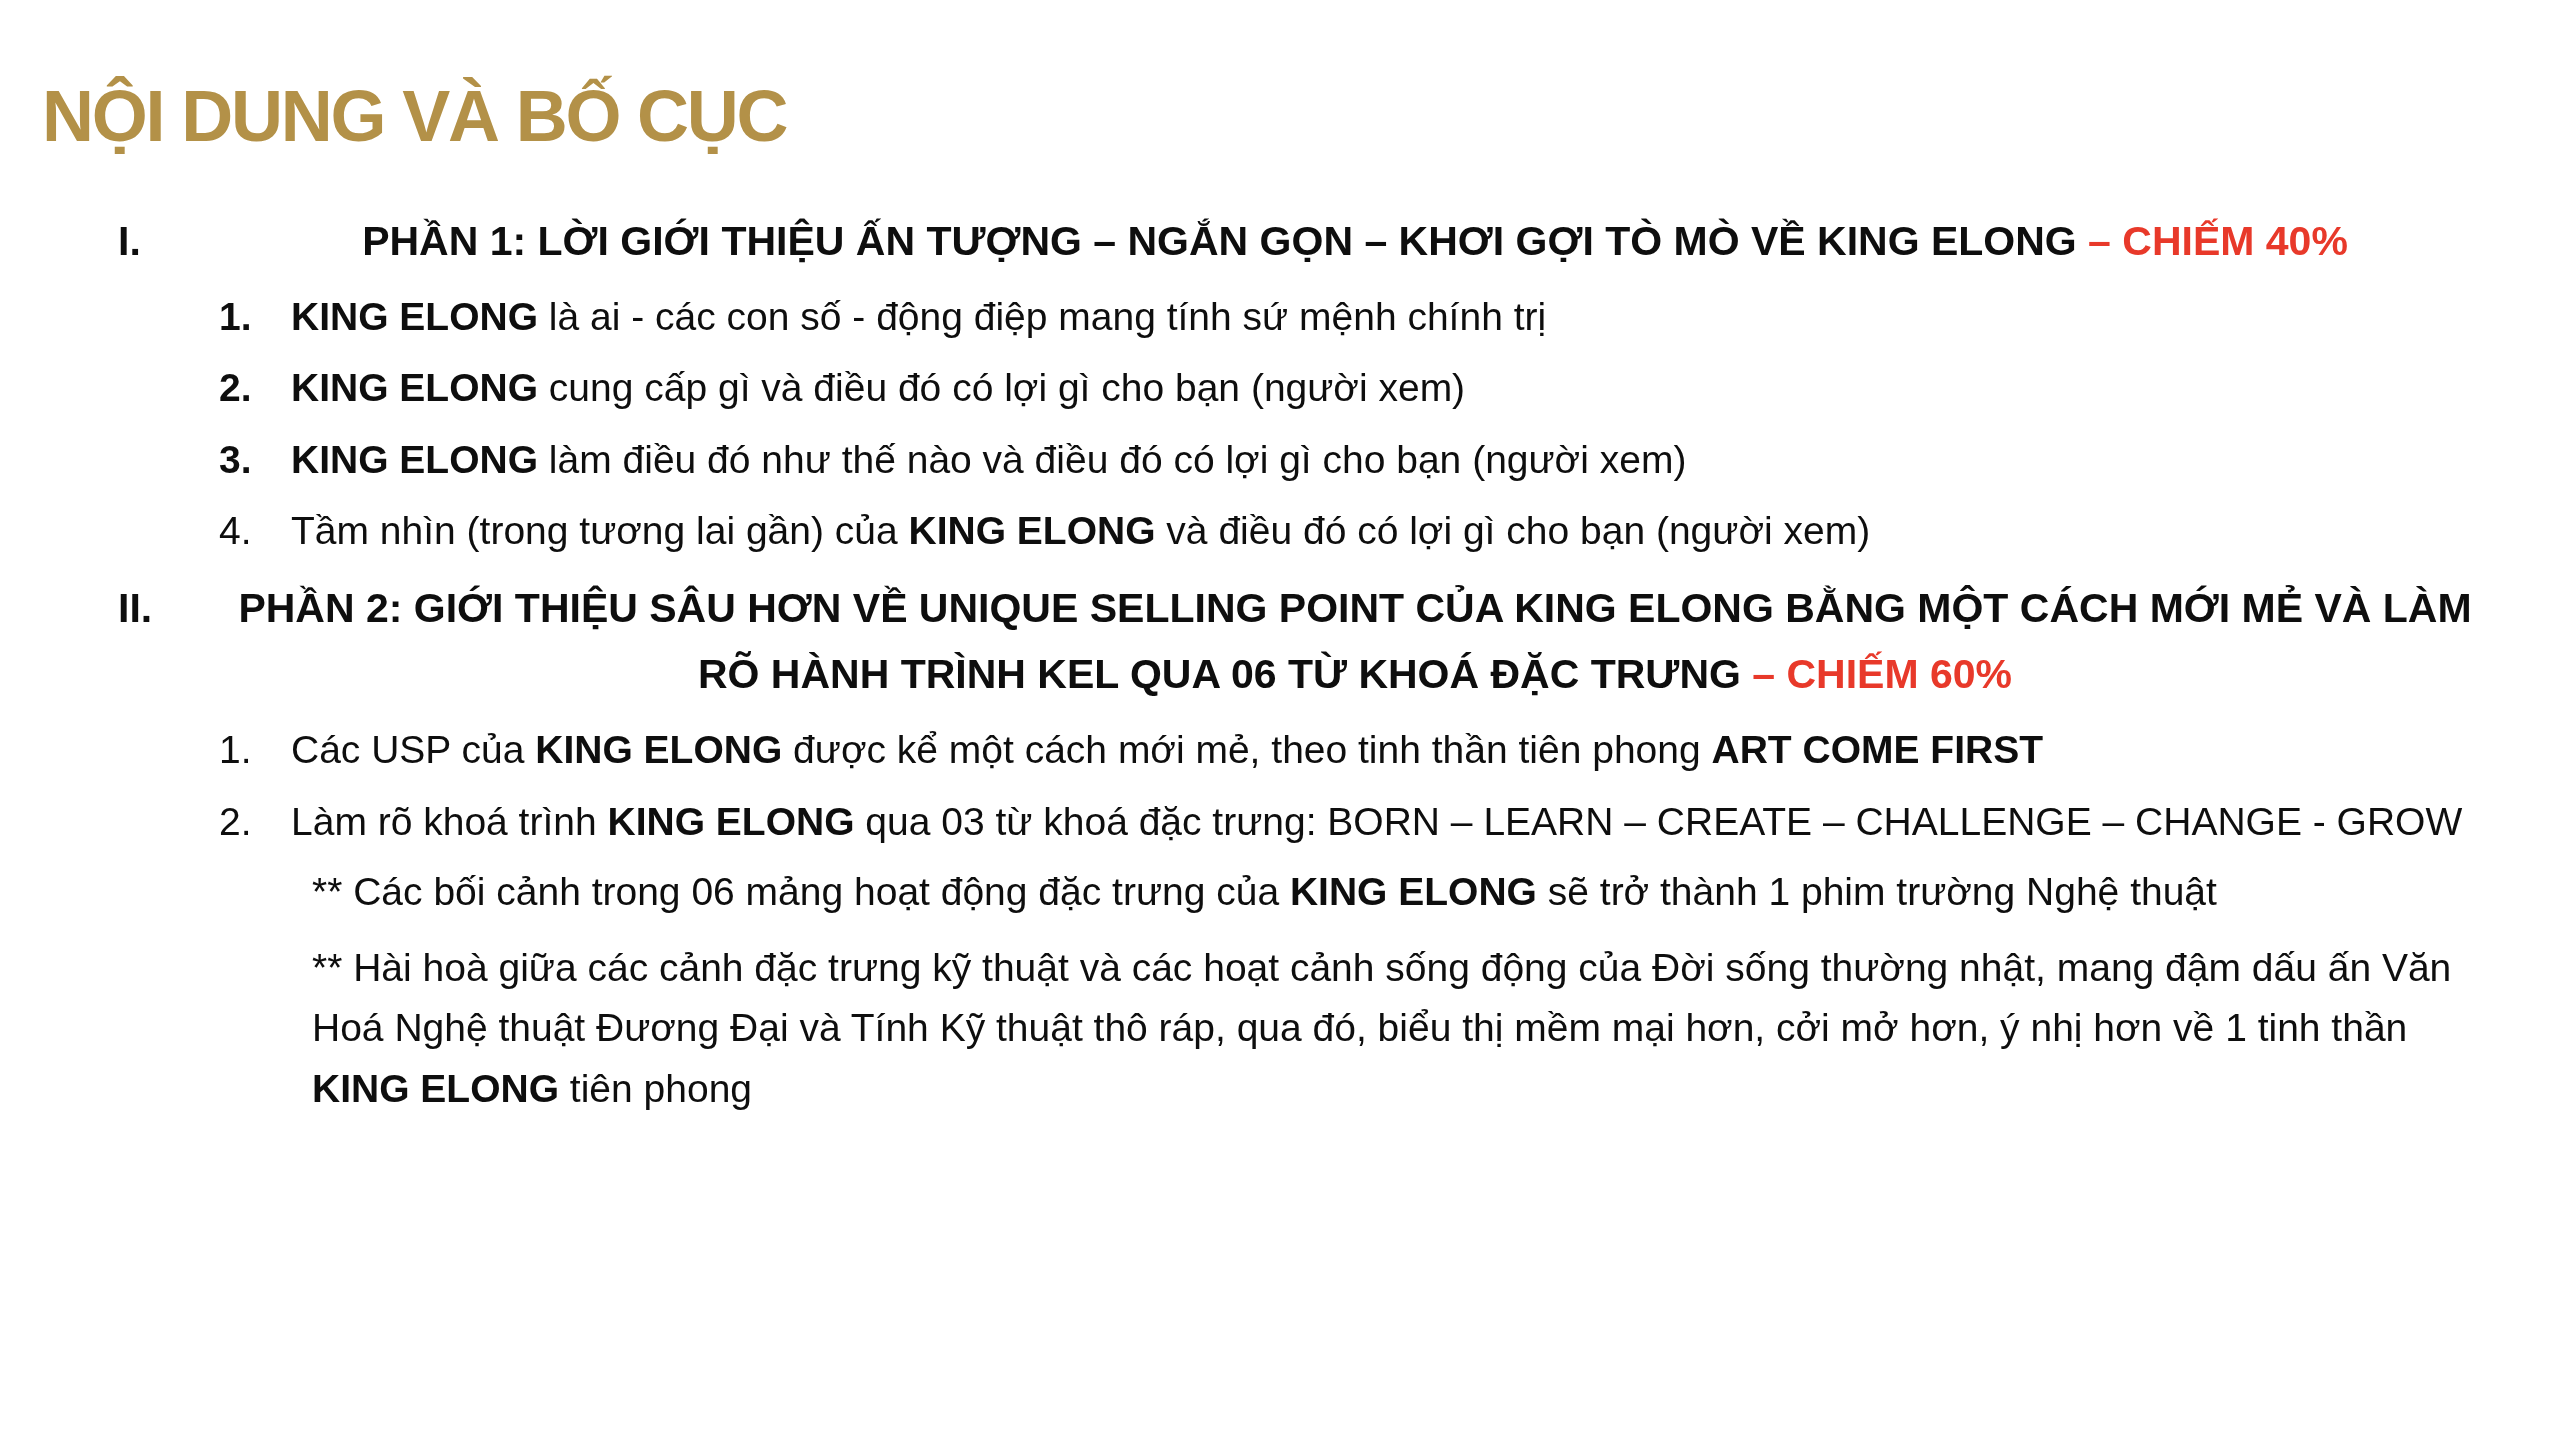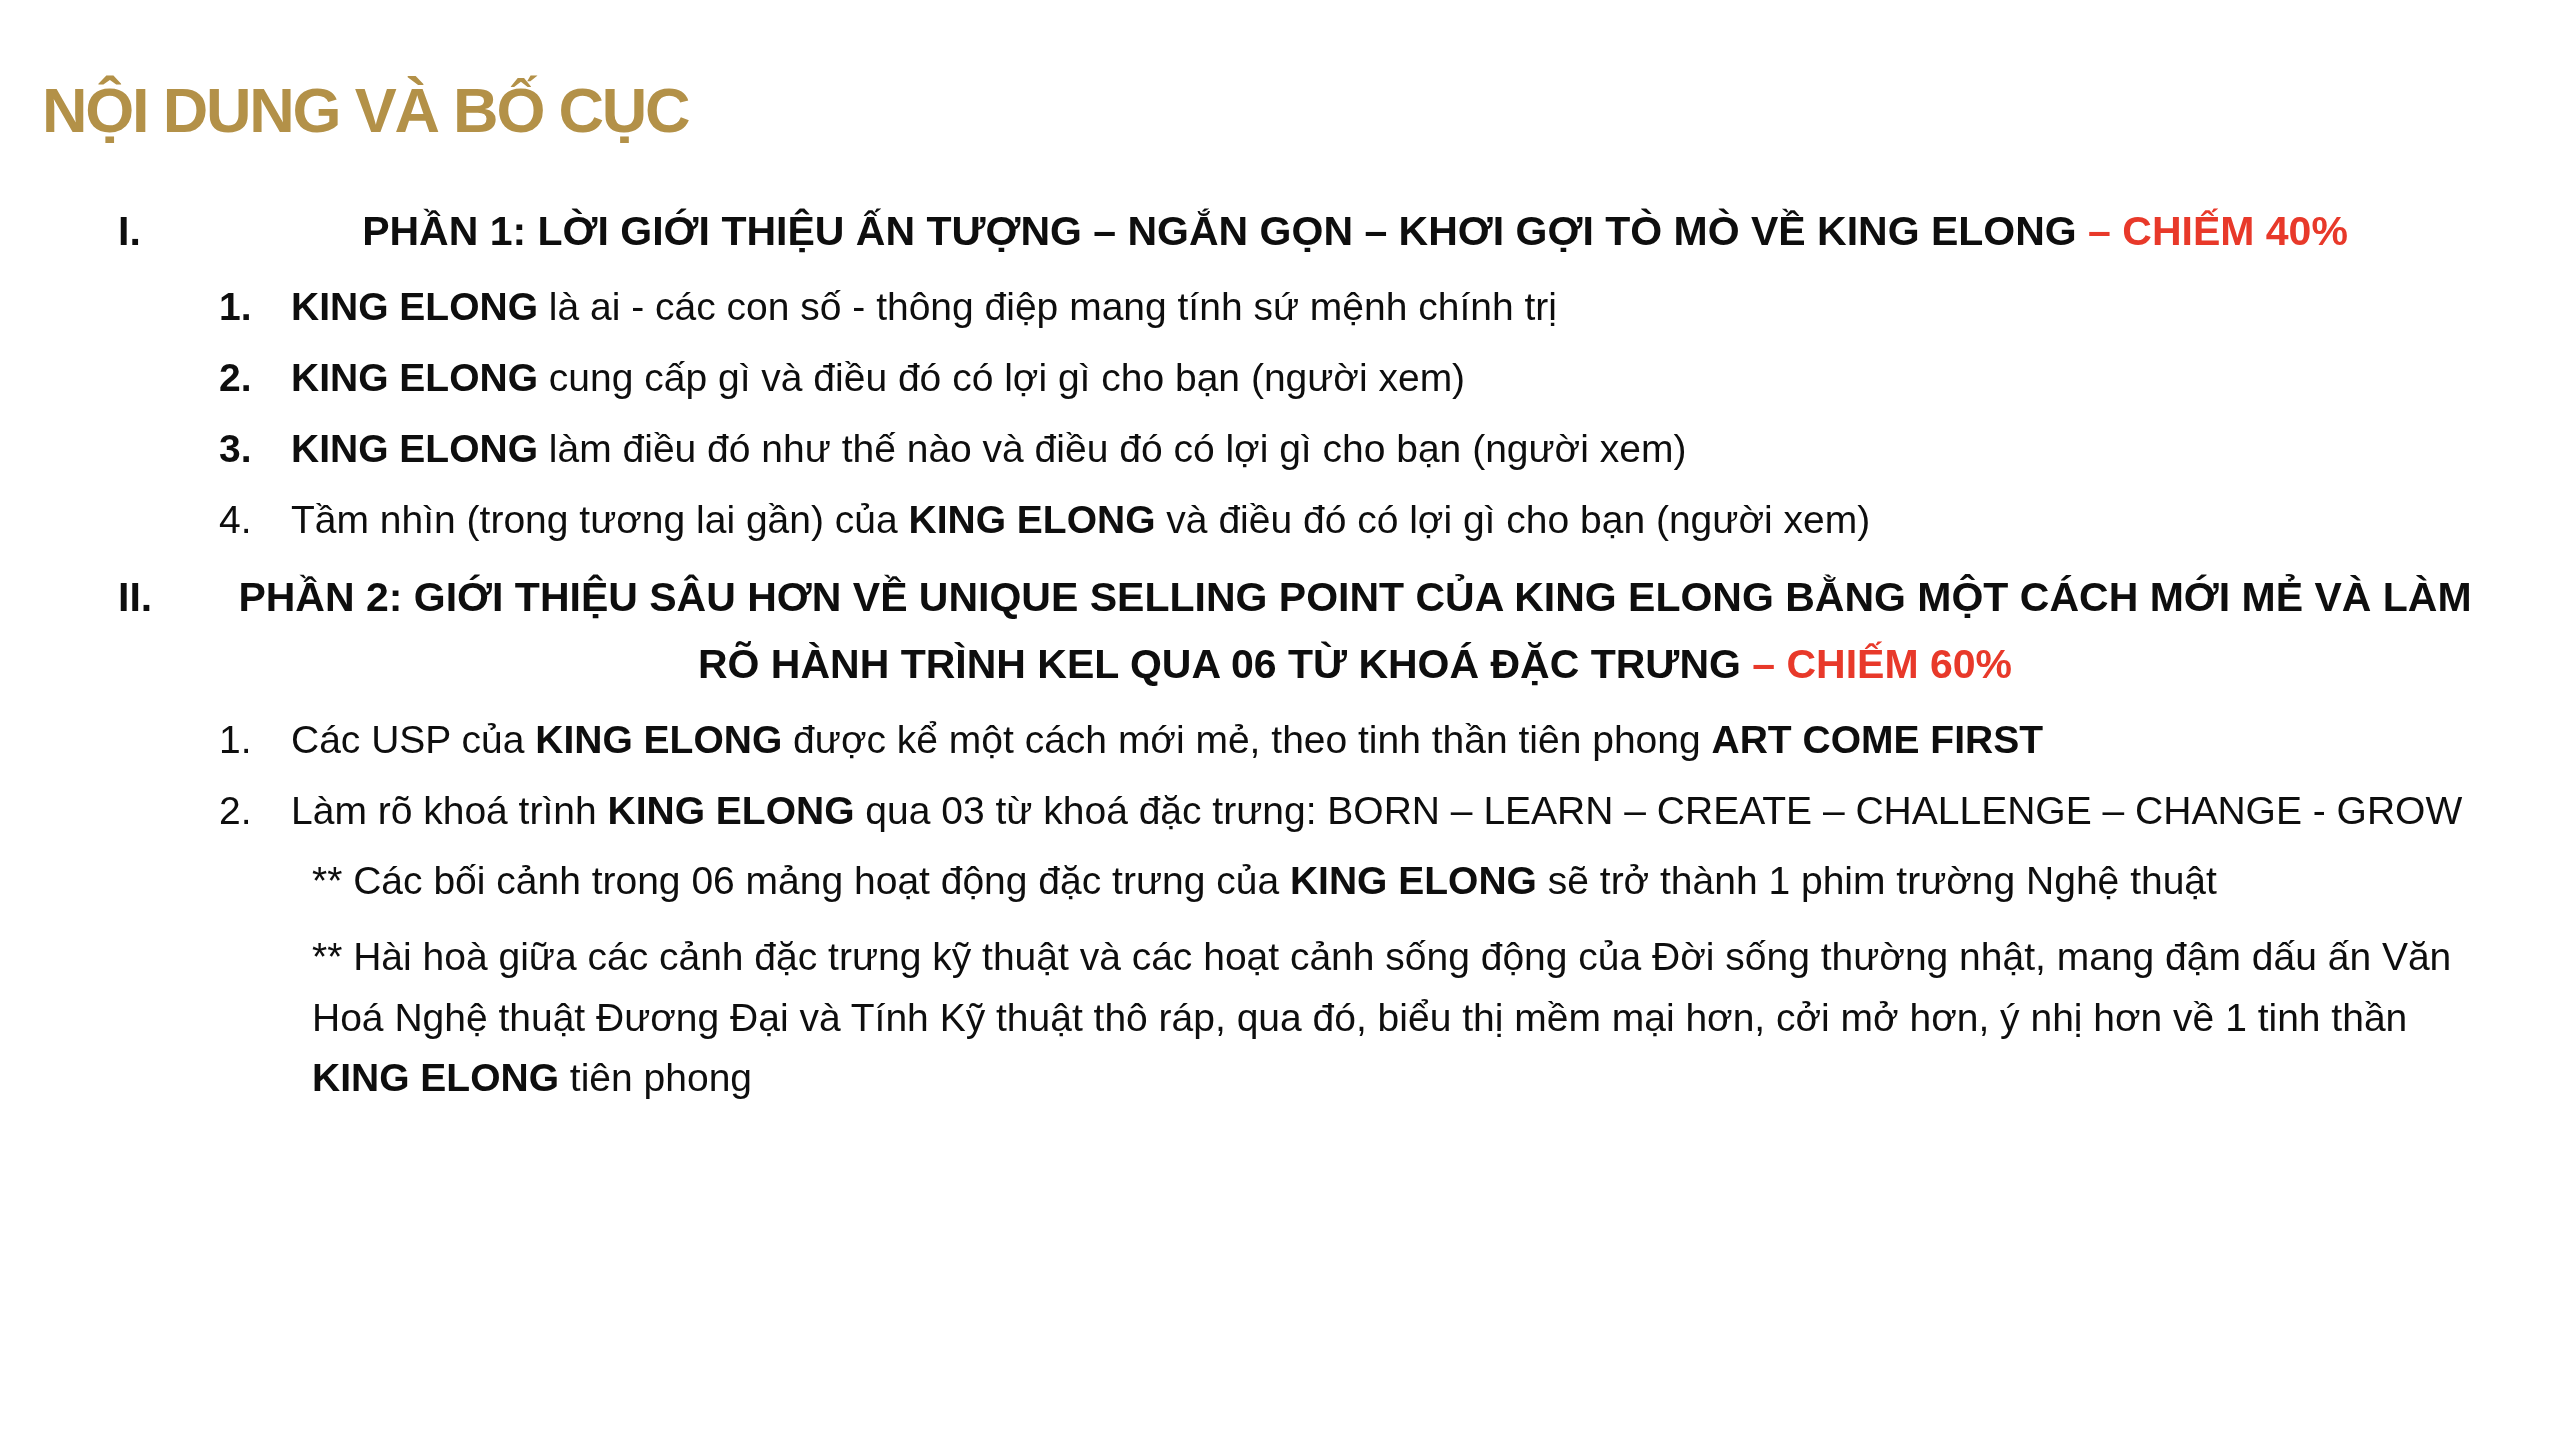--- a/index.html
+++ b/index.html
@@ -10,21 +10,21 @@
     box-sizing: border-box;
     background: #ffffff;
     font-family: "Liberation Sans", sans-serif;
     color: #0e0e0e;
     padding: 33px 72px 0 42px;
     overflow: hidden;
   }
   .title {
     margin: 40px 0 0 0;
     color: #b39148;
-    font-size: 63px;
+    font-size: 72px;
     font-weight: bold;
     letter-spacing: -2.2px;
     line-height: 1.2;
   }
   .content { margin-left: 76px; margin-top: 49px; }
 
   .sec-head {
     display: flex;
     font-weight: bold;
     font-size: 41px;
@@ -73,21 +73,21 @@
   <div class="content">
 
     <section>
       <div class="sec-head">
         <span class="numeral">I.</span>
         <div class="htxt"><span>PHẦN 1: LỜI GIỚI THIỆU ẤN TƯỢNG – NGẮN GỌN – KHƠI GỢI TÒ MÒ VỀ KING ELONG </span><span class="red">– CHIẾM 40%</span></div>
       </div>
       <div class="items">
         <div class="item">
           <span class="num num-bold">1.</span>
-          <p class="txt"><span></span><b>KING ELONG</b><span></span><b></b><span> là ai - các con số - thông điệp mang tính sứ mệnh chính trị</span></p>
+          <p class="txt"><span></span><b>KING ELONG</b><span></span><b></b><span> là ai - các con số - động điệp mang tính sứ mệnh chính trị</span></p>
         </div>
         <div class="item">
           <span class="num num-bold">2.</span>
           <p class="txt"><span></span><b>KING ELONG</b><span></span><b></b><span> cung cấp gì và điều đó có lợi gì cho bạn (người xem)</span></p>
         </div>
         <div class="item">
           <span class="num num-bold">3.</span>
           <p class="txt"><span></span><b>KING ELONG</b><span></span><b></b><span> làm điều đó như thế nào và điều đó có lợi gì cho bạn (người xem)</span></p>
         </div>
         <div class="item">

